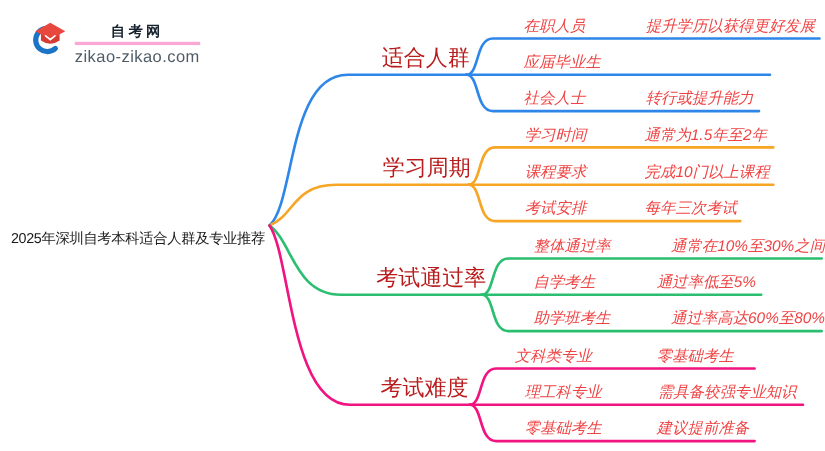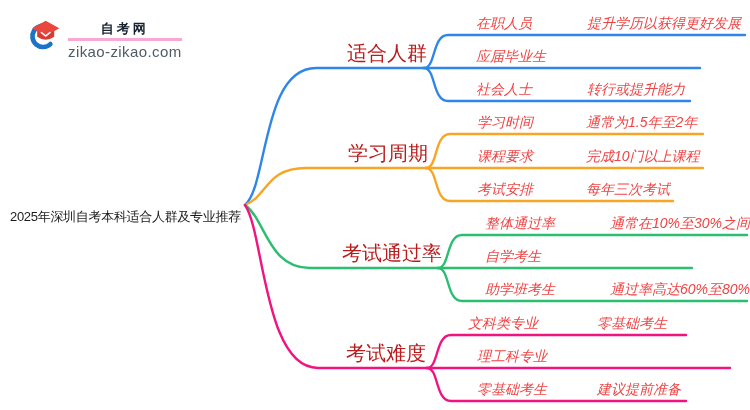--- a/index.html
+++ b/index.html
@@ -92,22 +92,24 @@
   <span class="leaf" style="left:477px;top:114px">学习时间</span>
   <span class="leaf" style="left:586px;top:114px">通常为1.5年至2年</span>
   <span class="leaf" style="left:477px;top:148px">课程要求</span>
   <span class="leaf" style="left:586px;top:148px">完成10门以上课程</span>
   <span class="leaf" style="left:477px;top:181px">考试安排</span>
   <span class="leaf" style="left:586px;top:181px">每年三次考试</span>
 
   <span class="leaf" style="left:485px;top:215px">整体通过率</span>
   <span class="leaf" style="left:610px;top:215px">通常在10%至30%之间</span>
   <span class="leaf" style="left:485px;top:248px">自学考生</span>
+  <span class="leaf" style="left:597px;top:248px">通过率低至5%</span>
   <span class="leaf" style="left:485px;top:281px">助学班考生</span>
   <span class="leaf" style="left:610px;top:281px">通过率高达60%至80%</span>
 
   <span class="leaf" style="left:468px;top:315px">文科类专业</span>
   <span class="leaf" style="left:597px;top:315px">零基础考生</span>
   <span class="leaf" style="left:477px;top:348px">理工科专业</span>
+  <span class="leaf" style="left:598px;top:348px">需具备较强专业知识</span>
   <span class="leaf" style="left:477px;top:381px">零基础考生</span>
   <span class="leaf" style="left:597px;top:381px">建议提前准备</span>
 
 </div>
 
 </body></html>

